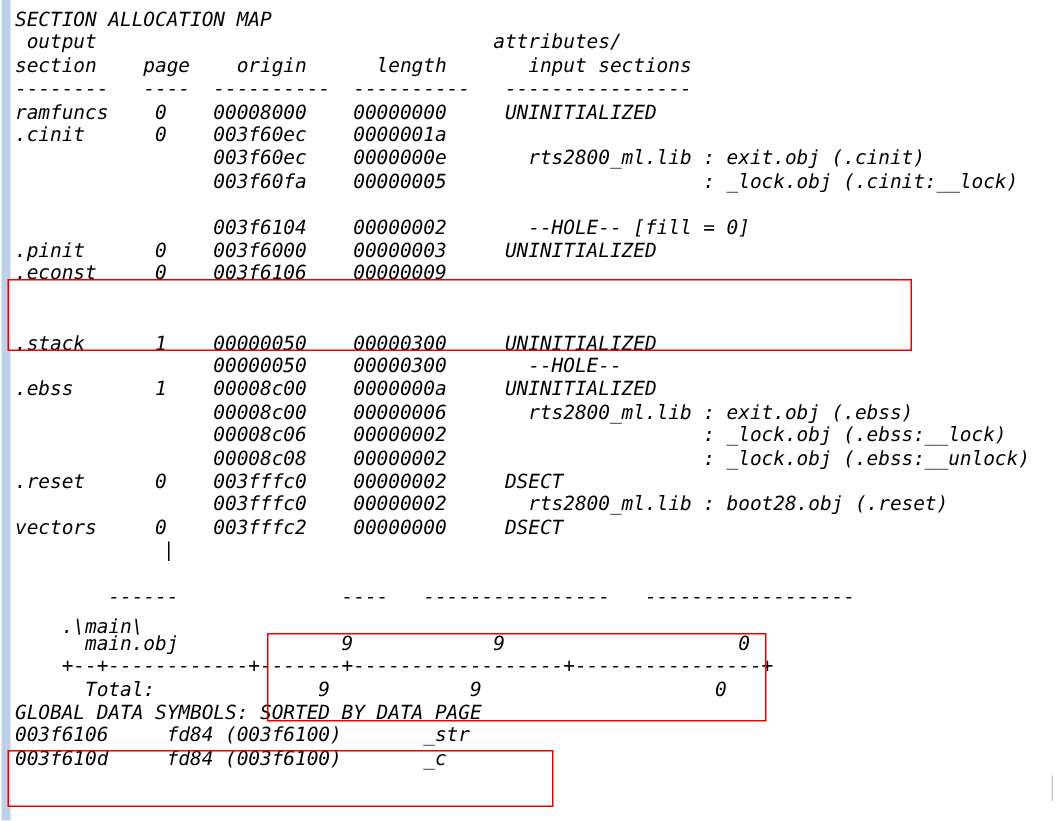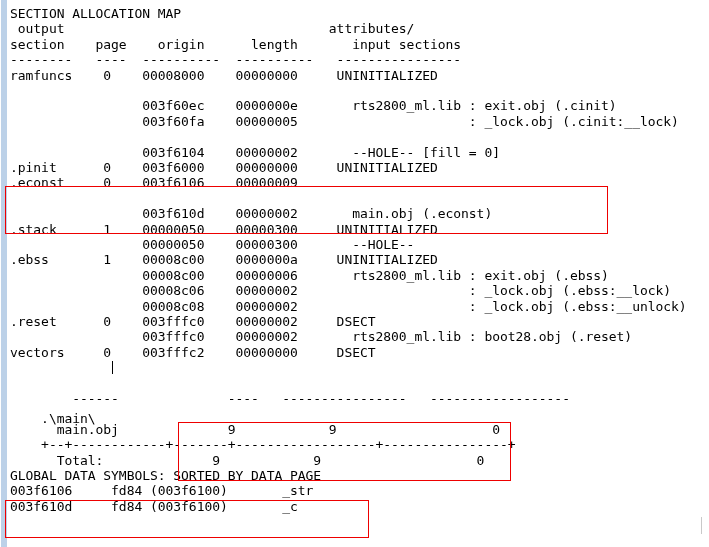--- a/index.html
+++ b/index.html
@@ -25,20 +25,21 @@
     background: #bcd1e8;
   }
 
   
   #text-layer {
     position: absolute;
     left: 0;
     top: 0;
     width: 709px;
     height: 501px;
+    font-style: italic;
   }
 
   .line {
     position: absolute;
     left: 10px;
     white-space: pre;
     font-family: "DejaVu Sans Mono", "Liberation Mono", monospace;
     font-size: 13px;
     line-height: 15.4px;
     letter-spacing: -0.05px;
@@ -85,26 +86,26 @@
 <body>
 
 <div id="left-strip"></div>
 
 <div id="text-layer">
   <div class="line" style="top:6px">SECTION ALLOCATION MAP</div>
   <div class="line" style="top:36.8px">section    page    origin      length       input sections</div>
   <div class="line" style="top:21.4px"> output                                  attributes/</div>
   <div class="line" style="top:52.2px">--------   ----  ----------  ----------   ----------------</div>
   <div class="line" style="top:67.6px">ramfuncs    0    00008000    00000000     UNINITIALIZED</div>
+  <div class="line" style="top:83.0px">.cinit      0    003f60ec    0000001a</div>
   <div class="line" style="top:98.4px">                 003f60ec    0000000e       rts2800_ml.lib : exit.obj (.cinit)</div>
   <div class="line" style="top:113.8px">                 003f60fa    00000005                      : _lock.obj (.cinit:__lock)</div>
   <div class="line" style="top:144.6px">                 003f6104    00000002       --HOLE-- [fill = 0]</div>
-  <div class="line" style="top:160.0px">.pinit      0    003f6000    00000000     UNINITIALIZED</div>
+  <div class="line" style="top:160.0px">.pinit      0    003f6000    00000003     UNINITIALIZED</div>
   <div class="line" style="top:175.4px">.econst     0    003f6106    00000009</div>
-  <div class="line" style="top:206.2px">                 003f610d    00000002       main.obj (.econst)</div>
   <div class="line" style="top:221.6px">.stack      1    00000050    00000300     UNINITIALIZED</div>
   <div class="line" style="top:237.0px">                 00000050    00000300       --HOLE--</div>
   <div class="line" style="top:252.4px">.ebss       1    00008c00    0000000a     UNINITIALIZED</div>
   <div class="line" style="top:267.8px">                 00008c00    00000006       rts2800_ml.lib : exit.obj (.ebss)</div>
   <div class="line" style="top:283.2px">                 00008c06    00000002                      : _lock.obj (.ebss:__lock)</div>
   <div class="line" style="top:298.6px">                 00008c08    00000002                      : _lock.obj (.ebss:__unlock)</div>
   <div class="line" style="top:314.0px">.reset      0    003fffc0    00000002     DSECT</div>
   <div class="line" style="top:329.4px">                 003fffc0    00000002       rts2800_ml.lib : boot28.obj (.reset)</div>
   <div class="line" style="top:344.8px">vectors     0    003fffc2    00000000     DSECT</div>
   <div class="line" style="top:391.0px">        ------              ----   ----------------   ------------------</div>

